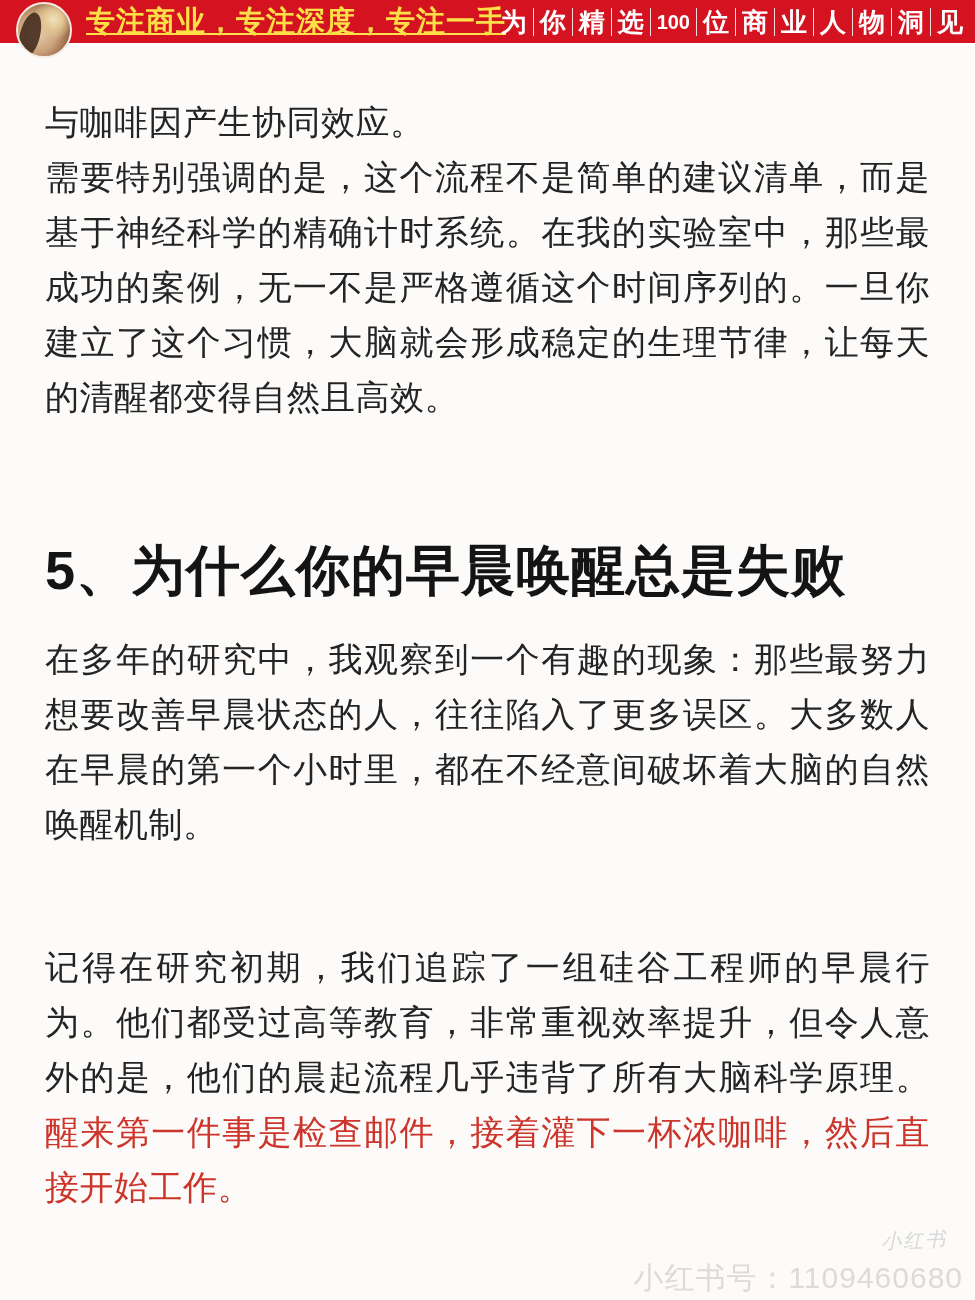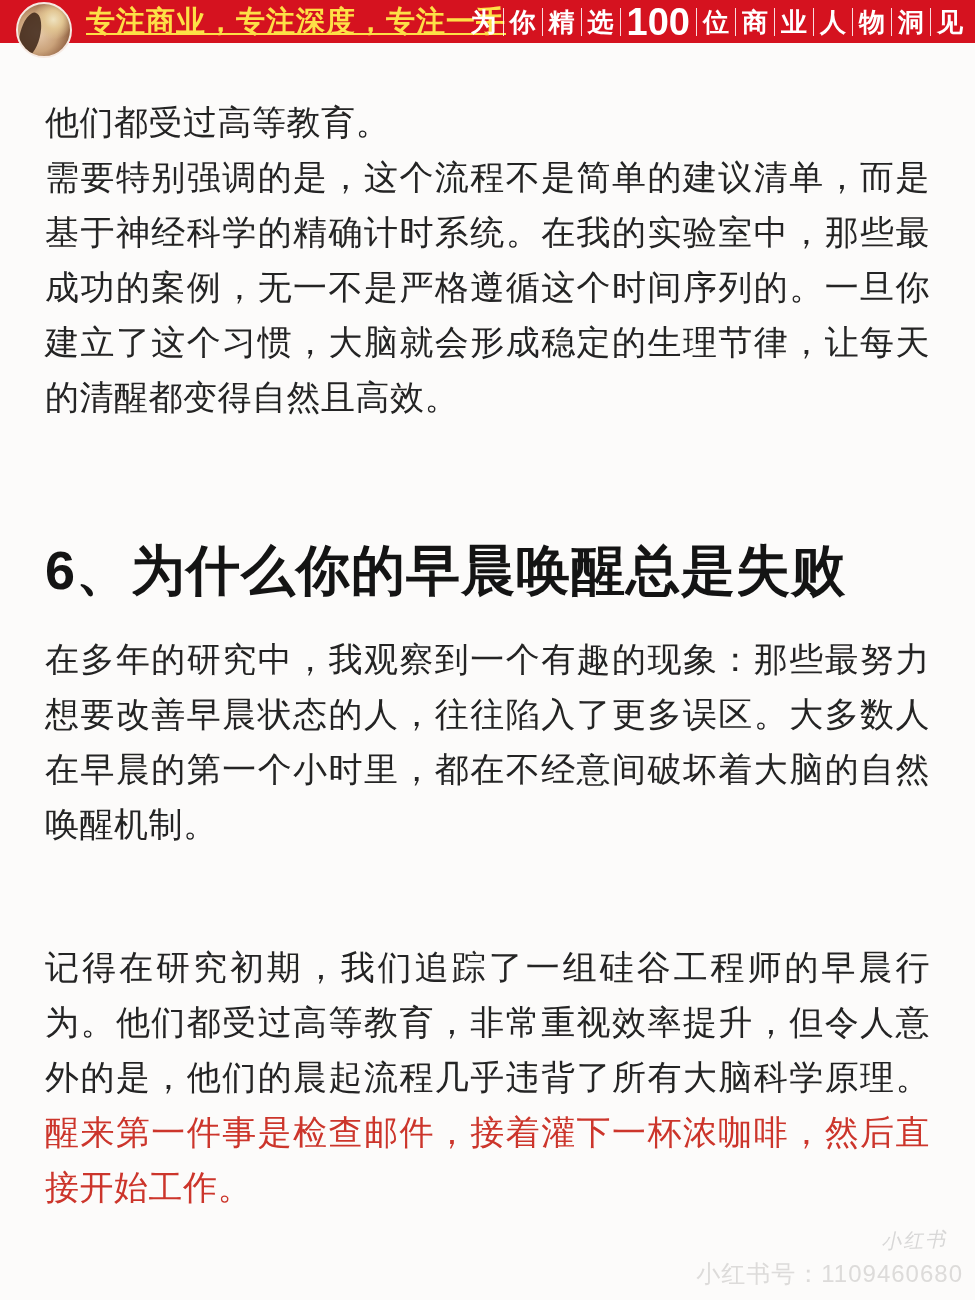--- a/index.html
+++ b/index.html
@@ -63,21 +63,21 @@
     white-space: nowrap;
   }
   .right-tags .seg {
     padding: 0 6px;
     line-height: 28px;
   }
   .right-tags .seg:not(:last-child) {
     border-right: 1px solid rgba(255,255,255,0.85);
   }
   .right-tags .seg.num {
-    font-size: 38px;
+    font-size: 20px;
     font-weight: 800;
   }
 
   
   .content { padding: 0 45px; }
   .body-p {
     font-size: 34px;
     line-height: 55px;
     color: #242424;
     text-align: justify;
@@ -107,21 +107,21 @@
     right: 28px; top: 1227px;
     font-size: 20px;
     font-style: italic;
     color: rgba(185,185,185,0.55);
     transform: rotate(-2deg);
     letter-spacing: 2px;
   }
   .wm-id {
     position: absolute;
     right: 12px; top: 1258px;
-    font-size: 24px;
+    font-size: 30px;
     color: rgba(190,188,186,0.5);
     letter-spacing: 1px;
   }
 </style>
 </head>
 <body>
 
 <div class="header">
   <div class="avatar"></div>
   <div class="slogan">专注商业，专注深度，专注一手</div>
@@ -135,21 +135,21 @@
     <span class="seg">商</span>
     <span class="seg">业</span>
     <span class="seg">人</span>
     <span class="seg">物</span>
     <span class="seg">洞</span>
     <span class="seg">见</span>
   </div>
 </div>
 
 <div class="content">
-  <p class="body-p p1">他们都受过高等教育。</p>
+  <p class="body-p p1">与咖啡因产生协同效应。</p>
   <p class="body-p p2">需要特别强调的是，这个流程不是简单的建议清单，而是基于神经科学的精确计时系统。在我的实验室中，那些最成功的案例，无一不是严格遵循这个时间序列的。一旦你建立了这个习惯，大脑就会形成稳定的生理节律，让每天的清醒都变得自然且高效。</p>
-  <h2 class="section-heading">6、为什么你的早晨唤醒总是失败</h2>
+  <h2 class="section-heading">5、为什么你的早晨唤醒总是失败</h2>
   <p class="body-p p3">在多年的研究中，我观察到一个有趣的现象：那些最努力想要改善早晨状态的人，往往陷入了更多误区。大多数人在早晨的第一个小时里，都在不经意间破坏着大脑的自然唤醒机制。</p>
   <p class="body-p p4"><span>记得在研究初期，我们追踪了一组硅谷工程师的早晨行为。他们都受过高等教育，非常重视效率提升，但令人意外的是，他们的晨起流程几乎违背了所有大脑科学原理。</span><span class="highlight">醒来第一件事是检查邮件，接着灌下一杯浓咖啡，然后直接开始工作。</span></p>
 </div>
 
 <div class="wm-badge">小红书</div>
 <div class="wm-id">小红书号：1109460680</div>
 
 </body></html>

